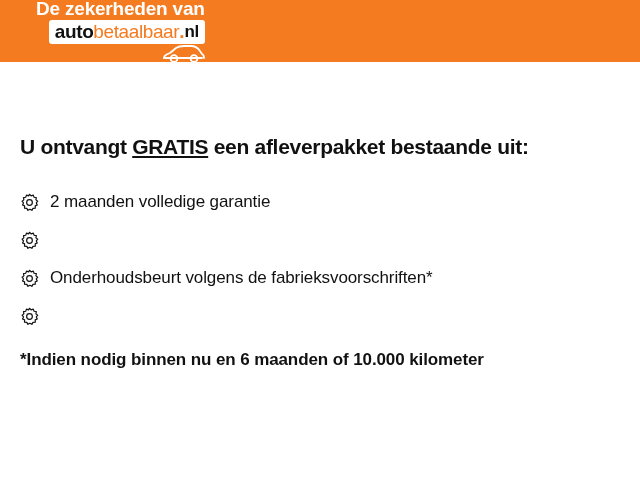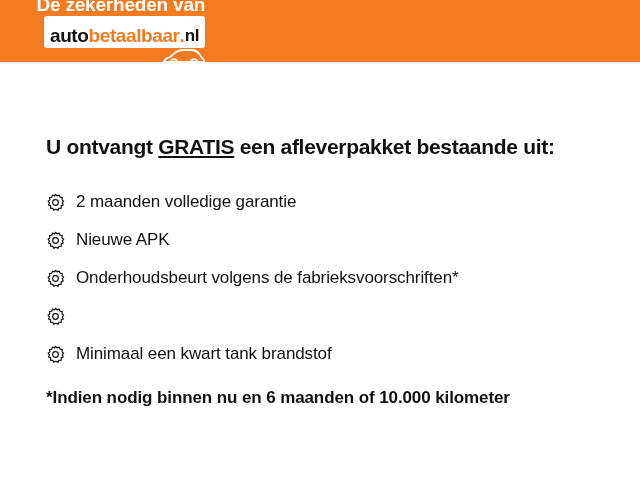--- a/index.html
+++ b/index.html
@@ -42,33 +42,33 @@
     font-size: 19px;
     font-weight: bold;
     letter-spacing: -0.2px;
   }
   .brand {
     margin-left: 8px;
     display: inline-flex;
     align-items: center;
     background: #ffffff;
     border-radius: 3px;
-    padding: 10px 6px 3px 6px;
+    padding: 2px 6px 3px 6px;
     line-height: 1;
   }
   .brand-a {
     color: #111111;
     font-size: 19px;
     font-weight: bold;
     letter-spacing: -0.4px;
   }
   .brand-b {
     color: #f47b20;
     font-size: 19px;
-    font-weight: bold;
+    font-weight: normal;
     letter-spacing: -0.4px;
   }
   .brand-dot {
     color: #f47b20;
     font-size: 19px;
     font-weight: bold;
   }
   .brand-nl {
     color: #111111;
     font-size: 17px;
@@ -76,21 +76,21 @@
     letter-spacing: -0.4px;
   }
   .car-icon {
     margin-left: 10px;
     display: inline-flex;
     align-items: center;
   }
 
   
   .content {
-    padding: 0 46px;
+    padding: 0 20px;
     box-sizing: border-box;
   }
   .headline {
     margin-top: 73px;
     font-size: 21px;
     font-weight: bold;
     color: #111111;
     letter-spacing: -0.3px;
   }
   .headline .hl-gratis {
@@ -170,21 +170,20 @@
         <span class="item-label">2 maanden volledige garantie</span>
       </div>
 
       <div class="list-item">
         <span class="gear-icon">
           <svg width="19" height="19" viewBox="0 0 24 24" aria-hidden="true">
             <path d="M12 1.6 l2.1 2.0 2.7-0.9 1.0 2.7 2.8 0.5 -0.5 2.8 2.3 1.6 -1.8 2.2 1.2 2.6 -2.6 1.2 0.1 2.9 -2.9 0.2 -1.4 2.5 -2.5-1.4 -2.5 1.4 -1.4-2.5 -2.9-0.2 0.1-2.9 -2.6-1.2 1.2-2.6 -1.8-2.2 2.3-1.6 -0.5-2.8 2.8-0.5 1.0-2.7 2.7 0.9 z" fill="none" stroke="#111111" stroke-width="1.5" stroke-linejoin="round"></path>
             <circle cx="12" cy="12" r="3.6" fill="none" stroke="#111111" stroke-width="1.5"></circle>
           </svg>
         </span>
-        <span class="item-label">Nieuwe APK</span>
       </div>
 
       <div class="list-item">
         <span class="gear-icon">
           <svg width="19" height="19" viewBox="0 0 24 24" aria-hidden="true">
             <path d="M12 1.6 l2.1 2.0 2.7-0.9 1.0 2.7 2.8 0.5 -0.5 2.8 2.3 1.6 -1.8 2.2 1.2 2.6 -2.6 1.2 0.1 2.9 -2.9 0.2 -1.4 2.5 -2.5-1.4 -2.5 1.4 -1.4-2.5 -2.9-0.2 0.1-2.9 -2.6-1.2 1.2-2.6 -1.8-2.2 2.3-1.6 -0.5-2.8 2.8-0.5 1.0-2.7 2.7 0.9 z" fill="none" stroke="#111111" stroke-width="1.5" stroke-linejoin="round"></path>
             <circle cx="12" cy="12" r="3.6" fill="none" stroke="#111111" stroke-width="1.5"></circle>
           </svg>
         </span>
         <span class="item-label">Onderhoudsbeurt volgens de fabrieksvoorschriften*</span>
@@ -192,28 +191,19 @@
 
       <div class="list-item">
         <span class="gear-icon">
           <svg width="19" height="19" viewBox="0 0 24 24" aria-hidden="true">
             <path d="M12 1.6 l2.1 2.0 2.7-0.9 1.0 2.7 2.8 0.5 -0.5 2.8 2.3 1.6 -1.8 2.2 1.2 2.6 -2.6 1.2 0.1 2.9 -2.9 0.2 -1.4 2.5 -2.5-1.4 -2.5 1.4 -1.4-2.5 -2.9-0.2 0.1-2.9 -2.6-1.2 1.2-2.6 -1.8-2.2 2.3-1.6 -0.5-2.8 2.8-0.5 1.0-2.7 2.7 0.9 z" fill="none" stroke="#111111" stroke-width="1.5" stroke-linejoin="round"></path>
             <circle cx="12" cy="12" r="3.6" fill="none" stroke="#111111" stroke-width="1.5"></circle>
           </svg>
         </span>
       </div>
 
-      <div class="list-item">
-        <span class="gear-icon">
-          <svg width="19" height="19" viewBox="0 0 24 24" aria-hidden="true">
-            <path d="M12 1.6 l2.1 2.0 2.7-0.9 1.0 2.7 2.8 0.5 -0.5 2.8 2.3 1.6 -1.8 2.2 1.2 2.6 -2.6 1.2 0.1 2.9 -2.9 0.2 -1.4 2.5 -2.5-1.4 -2.5 1.4 -1.4-2.5 -2.9-0.2 0.1-2.9 -2.6-1.2 1.2-2.6 -1.8-2.2 2.3-1.6 -0.5-2.8 2.8-0.5 1.0-2.7 2.7 0.9 z" fill="none" stroke="#111111" stroke-width="1.5" stroke-linejoin="round"></path>
-            <circle cx="12" cy="12" r="3.6" fill="none" stroke="#111111" stroke-width="1.5"></circle>
-          </svg>
-        </span>
-        <span class="item-label">Minimaal een kwart tank brandstof</span>
-      </div>
 
     </div>
 
     <div class="footnote">*Indien nodig binnen nu en 6 maanden of 10.000 kilometer</div>
 
   </div>
 </div>
 
 </body></html>

